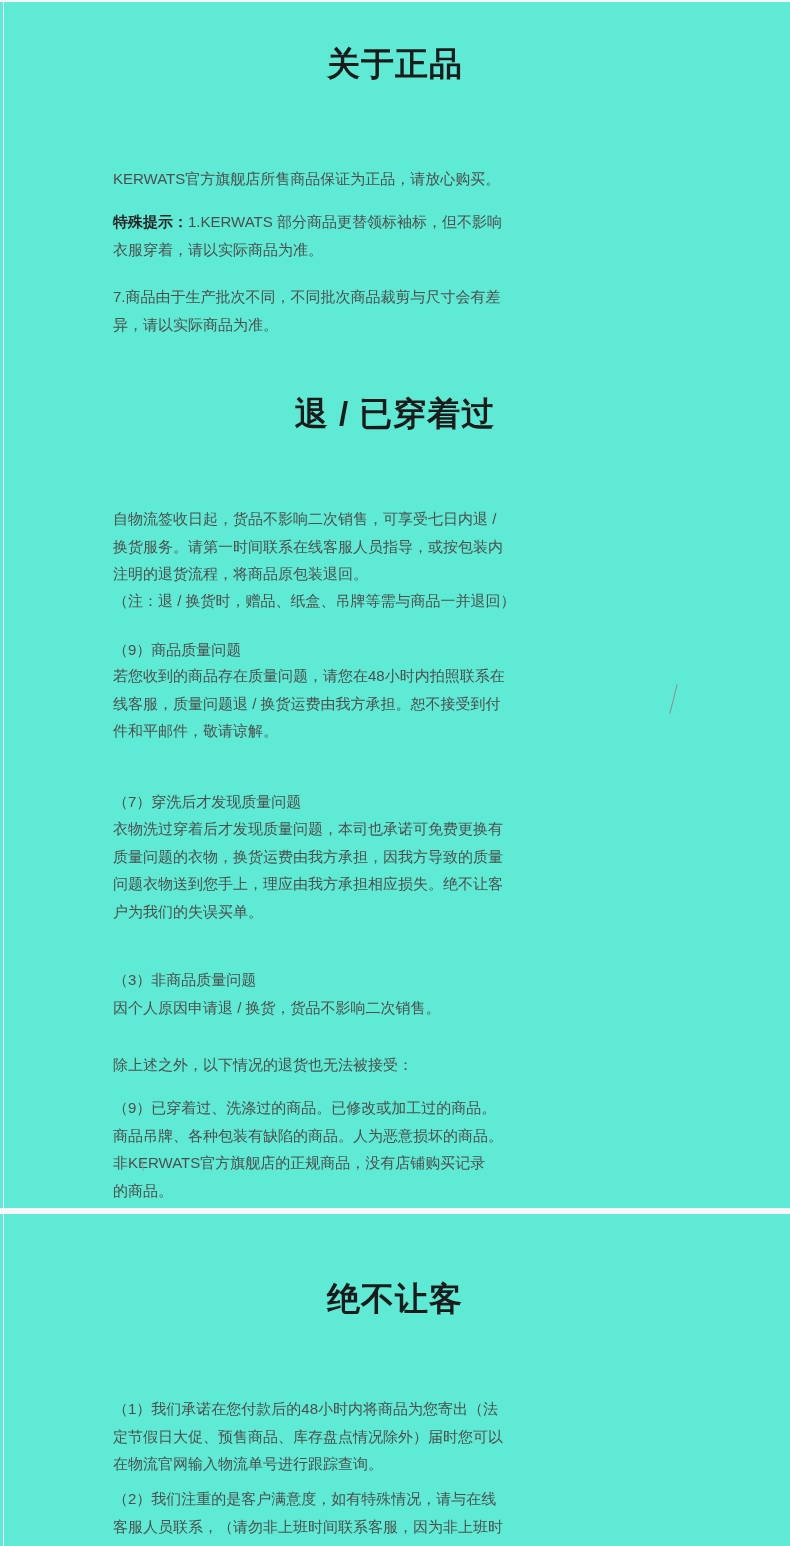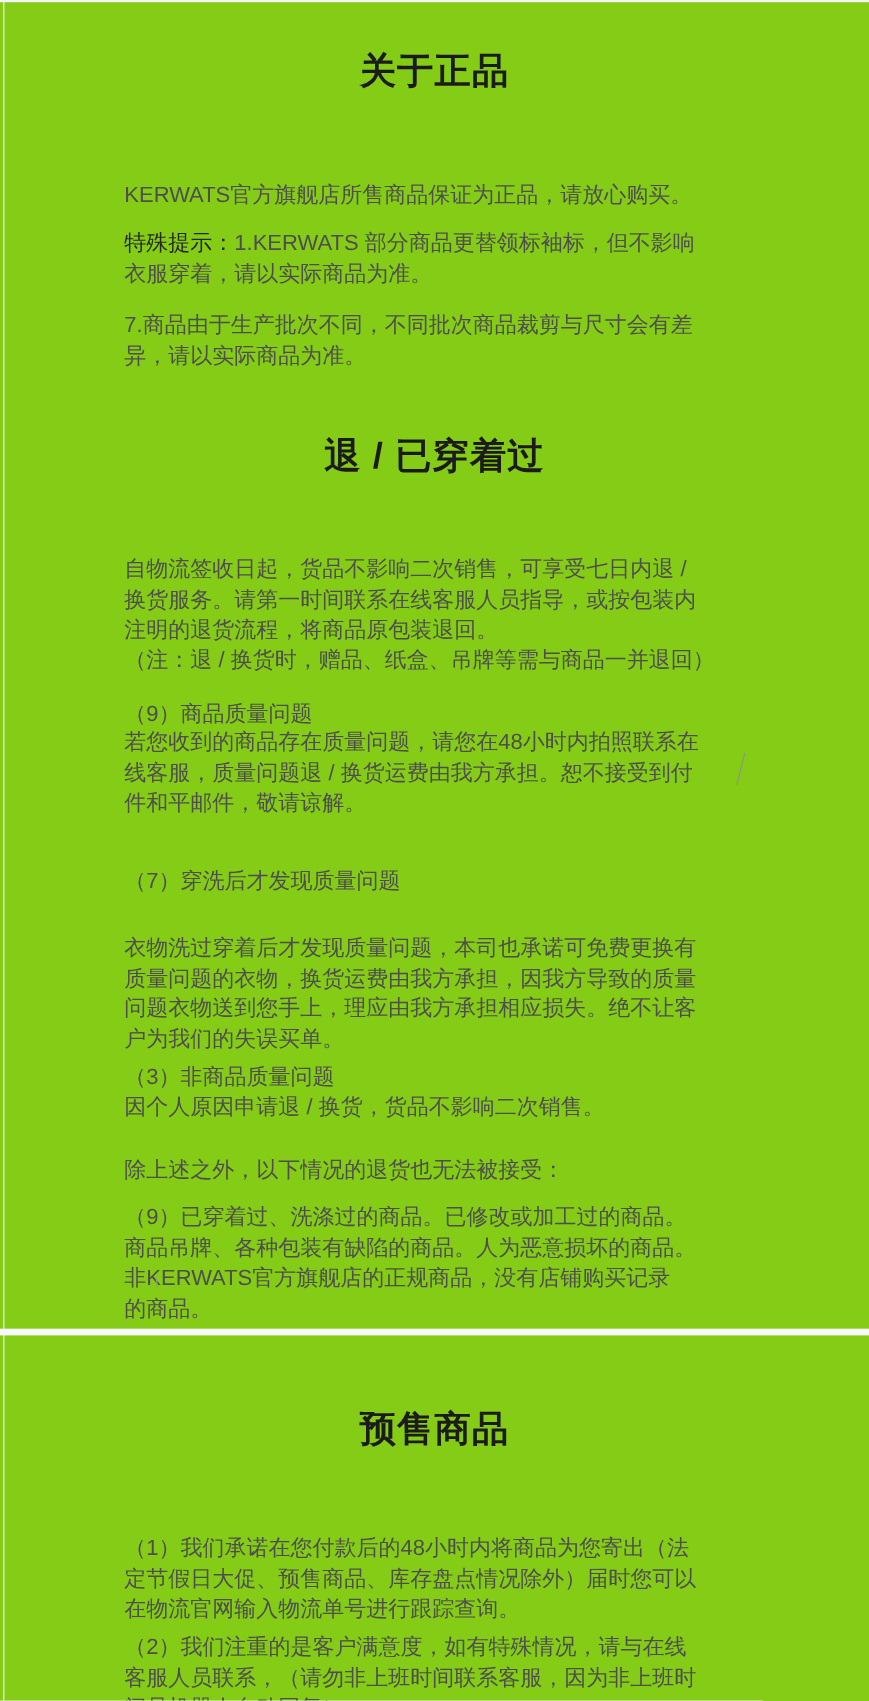--- a/index.html
+++ b/index.html
@@ -5,21 +5,21 @@
   html, body { margin: 0; padding: 0; }
   body {
     width: 790px; height: 1546px;
     background: #fefefe;
     overflow: hidden;
     font-family: "Liberation Sans", "DejaVu Sans", sans-serif;
   }
   .page {
     position: relative;
     width: 790px; height: 1546px;
-    background: #84cc16;
+    background: #5eead4;
   }
   .edge-top {
     position: absolute; top: 0; left: 0; right: 0; height: 2px;
     background: #f5f5f5;
   }
   .edge-left {
     position: absolute; top: 0; left: 3px; width: 1px; height: 1546px;
     background: #f4f4f4;
   }
   .abs { position: absolute; margin: 0; }
@@ -28,27 +28,27 @@
     text-align: center;
     font-size: 33px;
     line-height: 40px;
     font-weight: bold;
     color: #1b1b1b;
     letter-spacing: 1px;
     white-space: pre-line;
   }
   .body {
     left: 113px; width: 600px;
-    font-size: 20px;
+    font-size: 15px;
     line-height: 27.5px;
     color: #4e4e4e;
     white-space: pre-line;
   }
   .bold-prefix {
-    font-weight: normal;
+    font-weight: bold;
     color: #262626;
   }
   .seam {
     position: absolute; left: 0; width: 790px; height: 5px;
     background: #f8f8f8;
     border-top: 1px solid #f1f1f1;
   }
   .stray-1 {
     position: absolute; left: 673px; top: 684px;
     width: 1px; height: 30px;
@@ -91,41 +91,41 @@
   <p class="abs body" style="top:636px">（9）商品质量问题</p>
 
   <p class="abs body" style="top:662px">若您收到的商品存在质量问题，请您在48小时内拍照联系在
 线客服，质量问题退 / 换货运费由我方承担。恕不接受到付
 件和平邮件，敬请谅解。</p>
 
   <div class="stray-1"></div>
 
   <p class="abs body" style="top:788px">（7）穿洗后才发现质量问题</p>
 
-  <p class="abs body" style="top:849px">衣物洗过穿着后才发现质量问题，本司也承诺可免费更换有
+  <p class="abs body" style="top:815px">衣物洗过穿着后才发现质量问题，本司也承诺可免费更换有
 质量问题的衣物，换货运费由我方承担，因我方导致的质量
 问题衣物送到您手上，理应由我方承担相应损失。绝不让客
 户为我们的失误买单。</p>
 
   <p class="abs body" style="top:966px">（3）非商品质量问题</p>
 
   <p class="abs body" style="top:994px">因个人原因申请退 / 换货，货品不影响二次销售。</p>
 
   <p class="abs body" style="top:1051px">除上述之外，以下情况的退货也无法被接受：</p>
 
   <p class="abs body" style="top:1094px">（9）已穿着过、洗涤过的商品。已修改或加工过的商品。
 商品吊牌、各种包装有缺陷的商品。人为恶意损坏的商品。
 非KERWATS官方旗舰店的正规商品，没有店铺购买记录
 的商品。</p>
 
   <div class="stray-2"></div>
 
   <div class="seam" style="top:1208px"></div>
 
-  <h1 class="abs heading" style="top:1279px">预售商品</h1>
+  <h1 class="abs heading" style="top:1279px">绝不让客</h1>
 
   <p class="abs body" style="top:1395px">（1）我们承诺在您付款后的48小时内将商品为您寄出（法
 定节假日大促、预售商品、库存盘点情况除外）届时您可以
 在物流官网输入物流单号进行跟踪查询。</p>
 
   <p class="abs body" style="top:1485px">（2）我们注重的是客户满意度，如有特殊情况，请与在线
 客服人员联系，（请勿非上班时间联系客服，因为非上班时
 间是机器人自动回复）</p>
 
 </div>

